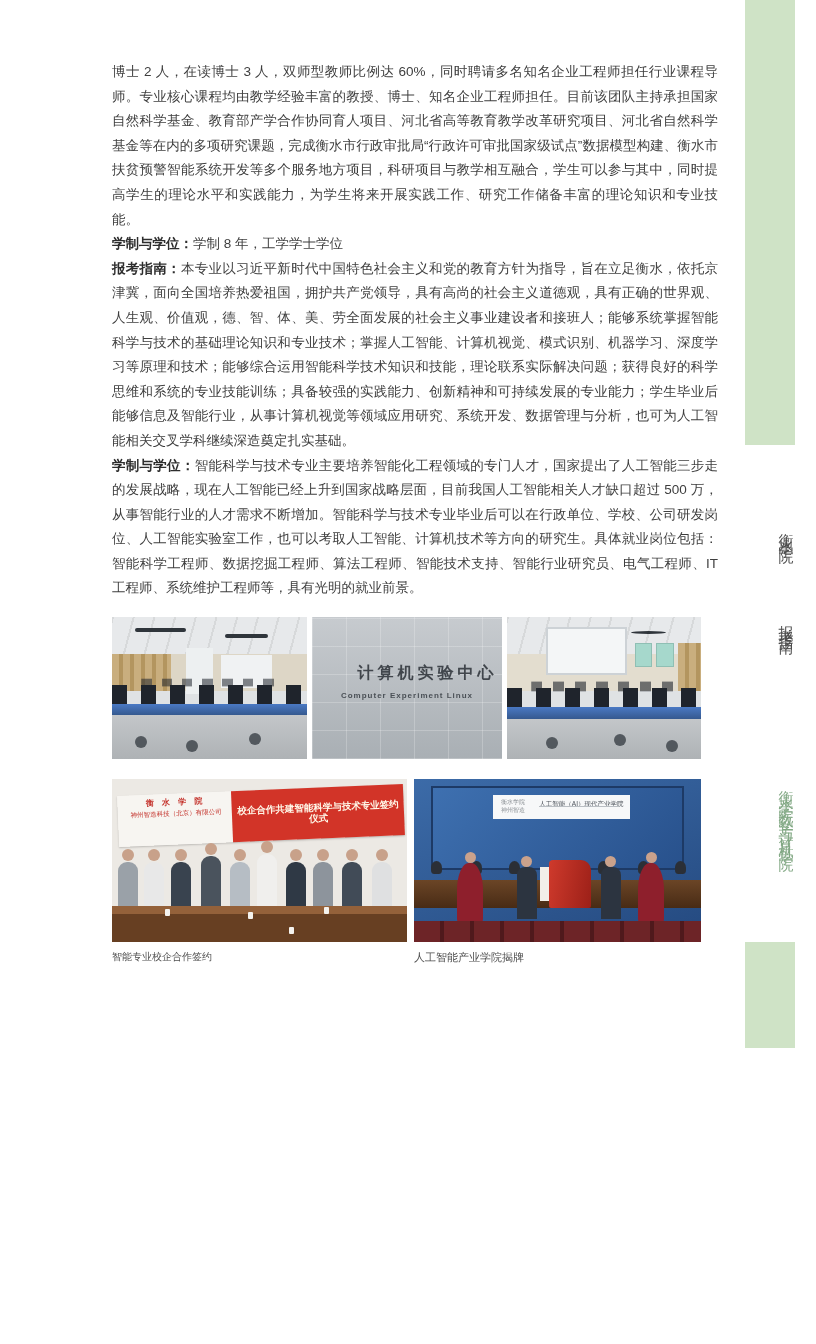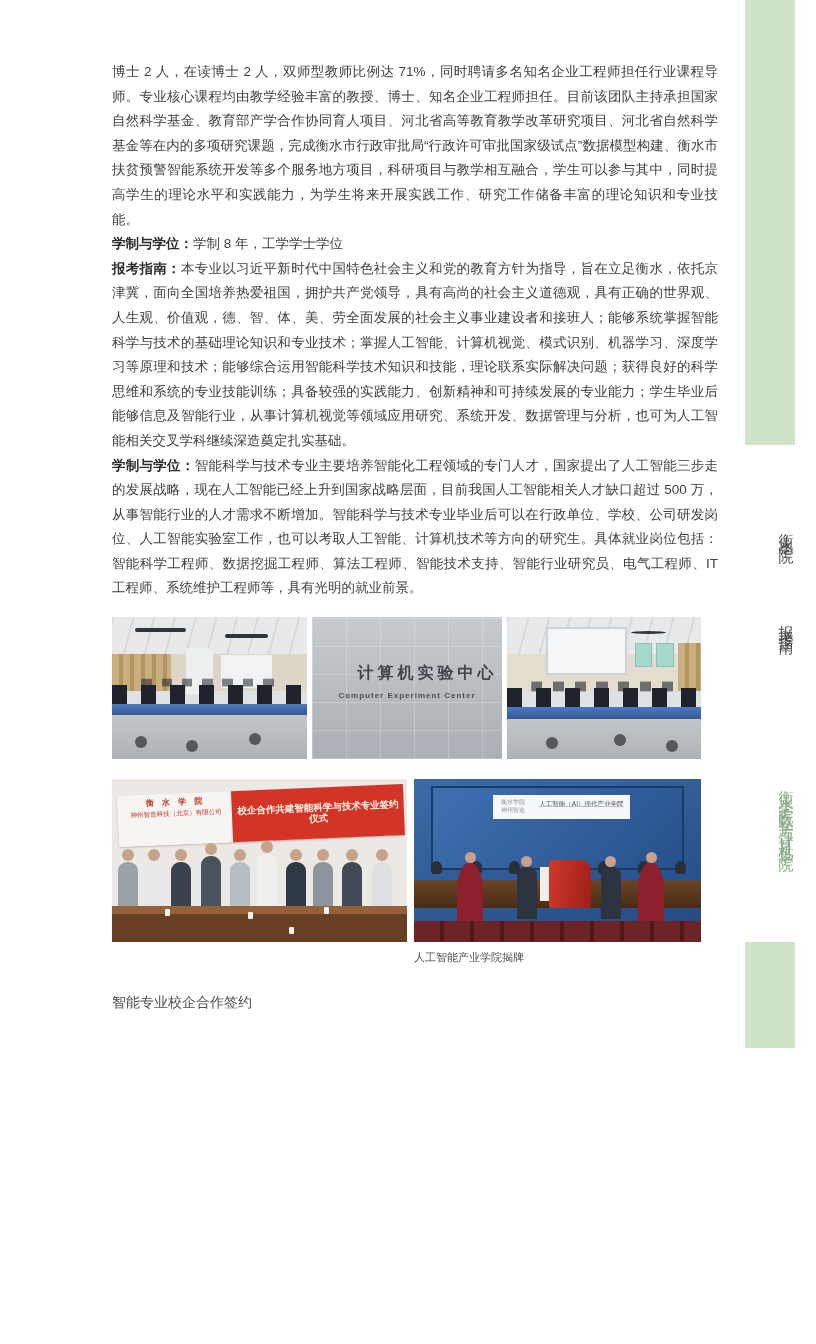--- a/index.html
+++ b/index.html
@@ -18,21 +18,21 @@
   
   .photo-row { display:flex; gap:5px; margin-top:16px; width:589px; }
   .photo { position:relative; overflow:hidden; background:#dfe2e4; }
   .row1 .photo { height:142px; }
   .ph1 { width:195px; } .ph2 { width:190px; } .ph3 { width:194px; }
   .row2 { gap:7px; margin-top:20px; }
   .row2 .ph4 { width:295px; height:163px; }
   .row2 .ph5 { width:287px; height:163px; }
   .caption { font-size:11px; color:#4f4f4f; margin-top:8px; }
   .caption-row { display:flex; width:589px; margin-top:8px; }
-  .caption-row .cap-l { width:302px; font-size:14px; color:#4f4f4f;margin-top:44px; }
+  .caption-row .cap-l { width:302px; font-size:10px; color:#4f4f4f; }
   .caption-row .cap-r { width:287px; font-size:11px; color:#4f4f4f;font-family:Liberation Serif, serif; }
 
   
   .ceiling { position:absolute; left:0; right:0; top:0; height:26%;
     background:#e7e9eb;
     background-image:repeating-linear-gradient(105deg, rgba(0,0,0,.07) 0 2px, transparent 2px 20px); }
   .lamp { position:absolute; height:4px; background:#2f353b; border-radius:2px; }
   .backwall { position:absolute; left:0; right:0; top:26%; height:26%; background:#ddd6c6; }
   .curtain { position:absolute; background:repeating-linear-gradient(90deg,#c9ae7e 0 7px,#b3955f 7px 11px); }
   .bright { position:absolute; background:#f0f2f3; }
@@ -105,21 +105,21 @@
   .vt2 { top:580px; height:86px; }
   .vdept { top:686px; height:256px; color:#82a884; letter-spacing:6px; }
 </style>
 </head>
 <body>
 
 <div class="page">
 
   <div class="content">
 
-    <p class="para"><span class="lbl"></span><span>博士 2 人，在读博士 2 人，双师型教师比例达 71%，同时聘请多名知名企业工程师担任行业课程导师。专业核心课程均由教学经验丰富的教授、博士、知名企业工程师担任。目前该团队主持承担国家自然科学基金、教育部产学合作协同育人项目、河北省高等教育教学改革研究项目、河北省自然科学基金等在内的多项研究课题，完成衡水市行政审批局“行政许可审批国家级试点”数据模型构建、衡水市扶贫预警智能系统开发等多个服务地方项目，科研项目与教学相互融合，学生可以参与其中，同时提高学生的理论水平和实践能力，为学生将来开展实践工作、研究工作储备丰富的理论知识和专业技能。</span></p>
+    <p class="para"><span class="lbl"></span><span>博士 2 人，在读博士 3 人，双师型教师比例达 60%，同时聘请多名知名企业工程师担任行业课程导师。专业核心课程均由教学经验丰富的教授、博士、知名企业工程师担任。目前该团队主持承担国家自然科学基金、教育部产学合作协同育人项目、河北省高等教育教学改革研究项目、河北省自然科学基金等在内的多项研究课题，完成衡水市行政审批局“行政许可审批国家级试点”数据模型构建、衡水市扶贫预警智能系统开发等多个服务地方项目，科研项目与教学相互融合，学生可以参与其中，同时提高学生的理论水平和实践能力，为学生将来开展实践工作、研究工作储备丰富的理论知识和专业技能。</span></p>
 
     <p class="para"><span class="lbl">学制与学位：</span><span>学制 8 年，工学学士学位</span></p>
 
     <p class="para"><span class="lbl">报考指南：</span><span>本专业以习近平新时代中国特色社会主义和党的教育方针为指导，旨在立足衡水，依托京津冀，面向全国培养热爱祖国，拥护共产党领导，具有高尚的社会主义道德观，具有正确的世界观、人生观、价值观，德、智、体、美、劳全面发展的社会主义事业建设者和接班人；能够系统掌握智能科学与技术的基础理论知识和专业技术；掌握人工智能、计算机视觉、模式识别、机器学习、深度学习等原理和技术；能够综合运用智能科学技术知识和技能，理论联系实际解决问题；获得良好的科学思维和系统的专业技能训练；具备较强的实践能力、创新精神和可持续发展的专业能力；学生毕业后能够信息及智能行业，从事计算机视觉等领域应用研究、系统开发、数据管理与分析，也可为人工智能相关交叉学科继续深造奠定扎实基础。</span></p>
 
 
     <p class="para"><span class="lbl">学制与学位：</span><span>智能科学与技术专业主要培养智能化工程领域的专门人才，国家提出了人工智能三步走的发展战略，现在人工智能已经上升到国家战略层面，目前我国人工智能相关人才缺口超过 500 万，从事智能行业的人才需求不断增加。智能科学与技术专业毕业后可以在行政单位、学校、公司研发岗位、人工智能实验室工作，也可以考取人工智能、计算机技术等方向的研究生。具体就业岗位包括：智能科学工程师、数据挖掘工程师、算法工程师、智能技术支持、智能行业研究员、电气工程师、IT 工程师、系统维护工程师等，具有光明的就业前景。</span></p>
 
     <div class="photo-row row1">
 
@@ -136,21 +136,21 @@
         <div class="bluedesk" style="top:61%;height:8%;"></div>
         <div class="floor" style="top:69%;"></div>
         <span class="stool" style="left:12%;bottom:8%;"></span>
         <span class="stool" style="left:38%;bottom:5%;"></span>
         <span class="stool" style="left:70%;bottom:10%;"></span>
       </div>
 
       <div class="photo ph2">
         <div class="signwall"></div>
         <div class="sign-cn">计算机实验中心</div>
-        <div class="sign-en">Computer Experiment Center</div>
+        <div class="sign-en">Computer Experiment Linux</div>
       </div>
 
       <div class="photo ph3">
         <div class="ceiling"></div>
         <span class="lamp" style="left:64%;top:10%;width:18%;height:3px;border-radius:50%;"></span>
         <div class="backwall" style="background:#e3ddcf;"></div>
         <div class="pscreen" style="left:20%;top:7%;width:42%;height:34%;"></div>
         <div class="board" style="left:66%;top:18%;width:9%;height:17%;"></div>
         <div class="board" style="left:77%;top:18%;width:9%;height:17%;"></div>
         <div class="curtain" style="right:0;top:18%;width:12%;height:34%;"></div>

